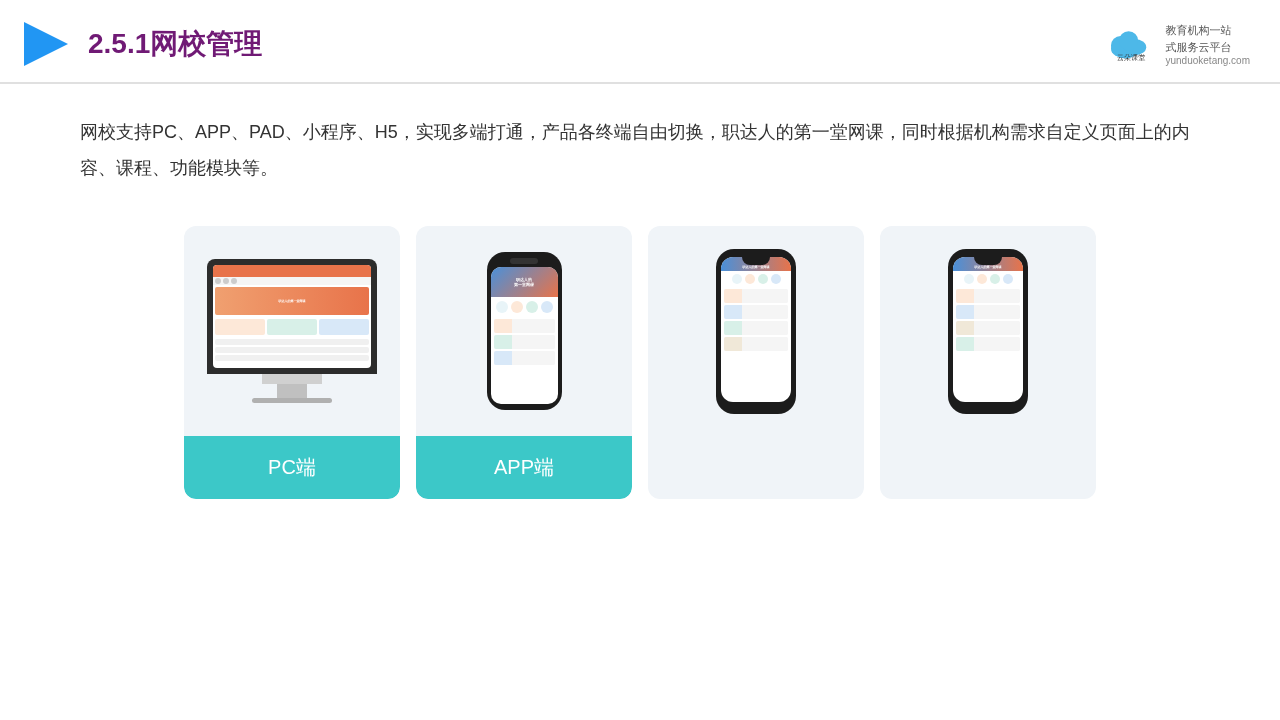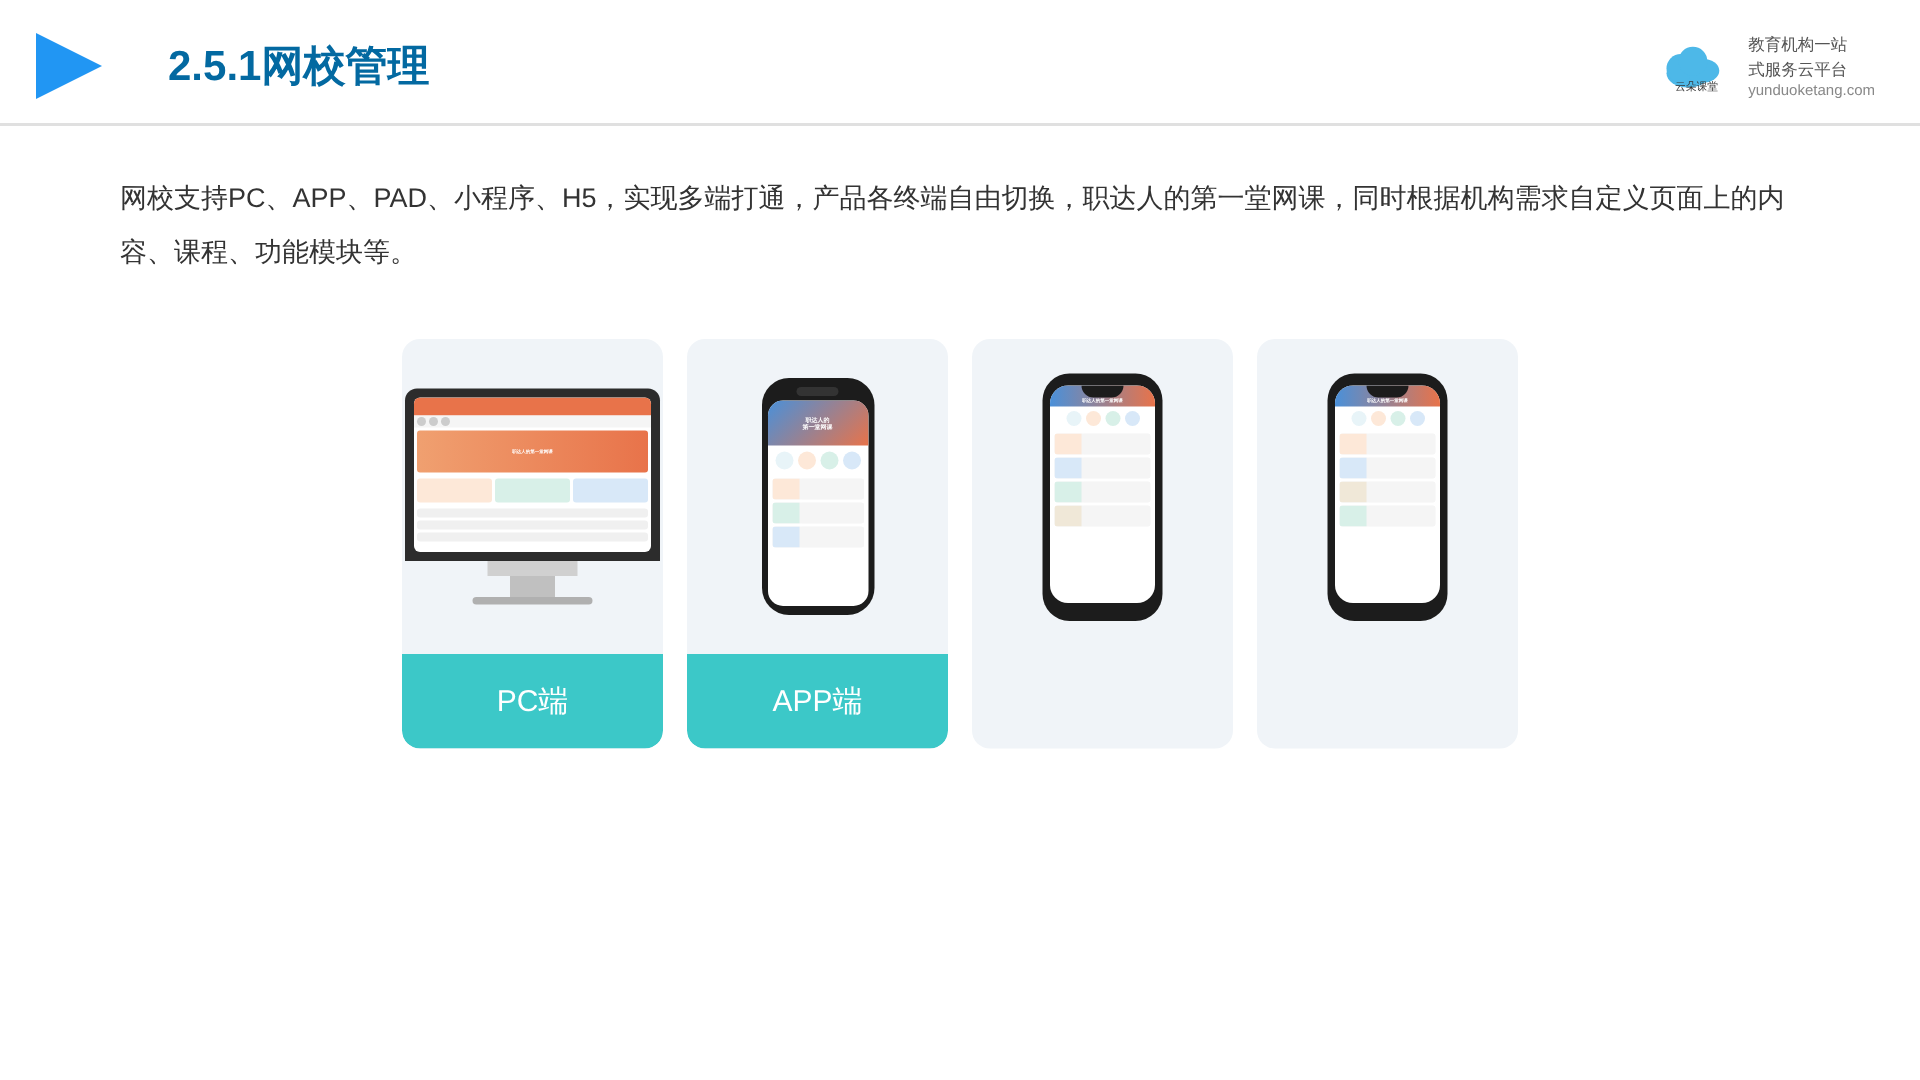--- a/index.html
+++ b/index.html
@@ -24,22 +24,21 @@
       align-items: center;
       gap: 16px;
     }
     .play-icon {
       width: 52px;
       height: 52px;
     }
     .page-title {
       font-size: 28px;
       font-weight: bold;
-      color: #0369a1;
-      margin-left: 24px;
+      color: #701a75;
     }
     .logo-area {
       display: flex;
       align-items: center;
       gap: 6px;
     }
     .logo-cloud {
       width: 56px;
       height: 40px;
     }
@@ -67,21 +66,21 @@
       display: flex;
       gap: 16px;
       padding: 20px 60px 30px 60px;
       justify-content: center;
       margin-top: 10px;
     }
 
     .card {
       background: #f0f4f8;
       border-radius: 12px;
-      width: 174px;
+      width: 216px;
       display: flex;
       flex-direction: column;
       overflow: hidden;
     }
 
     .card-image-area {
       width: 100%;
       height: 210px;
       display: flex;
       align-items: center;

